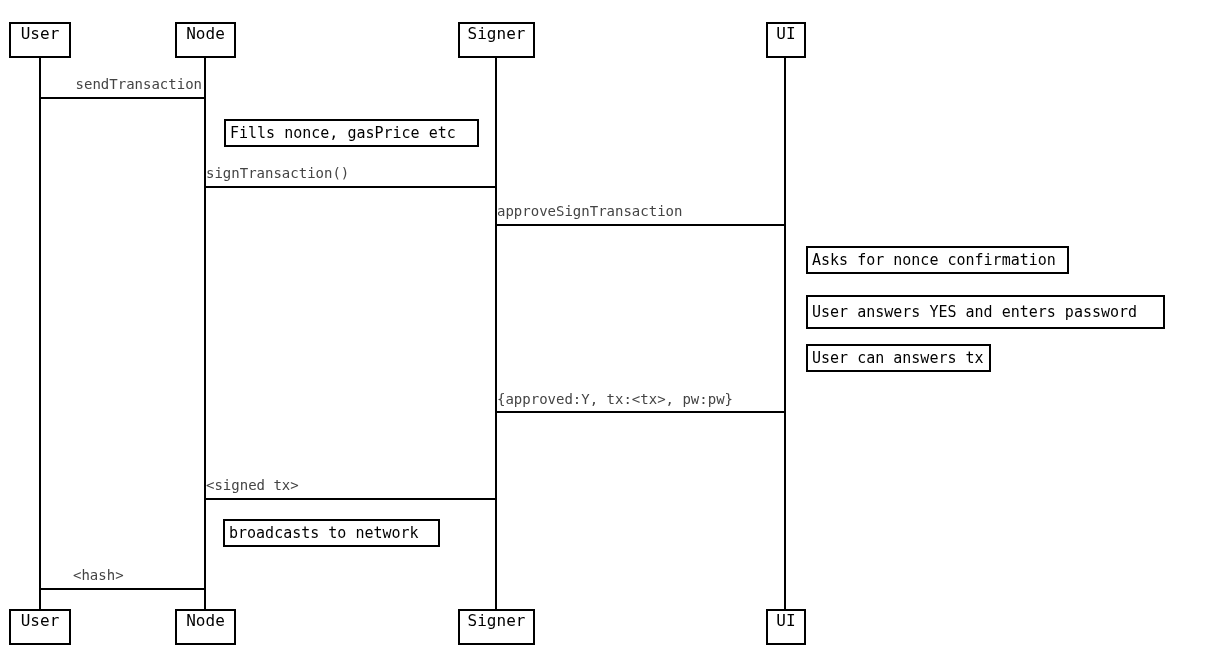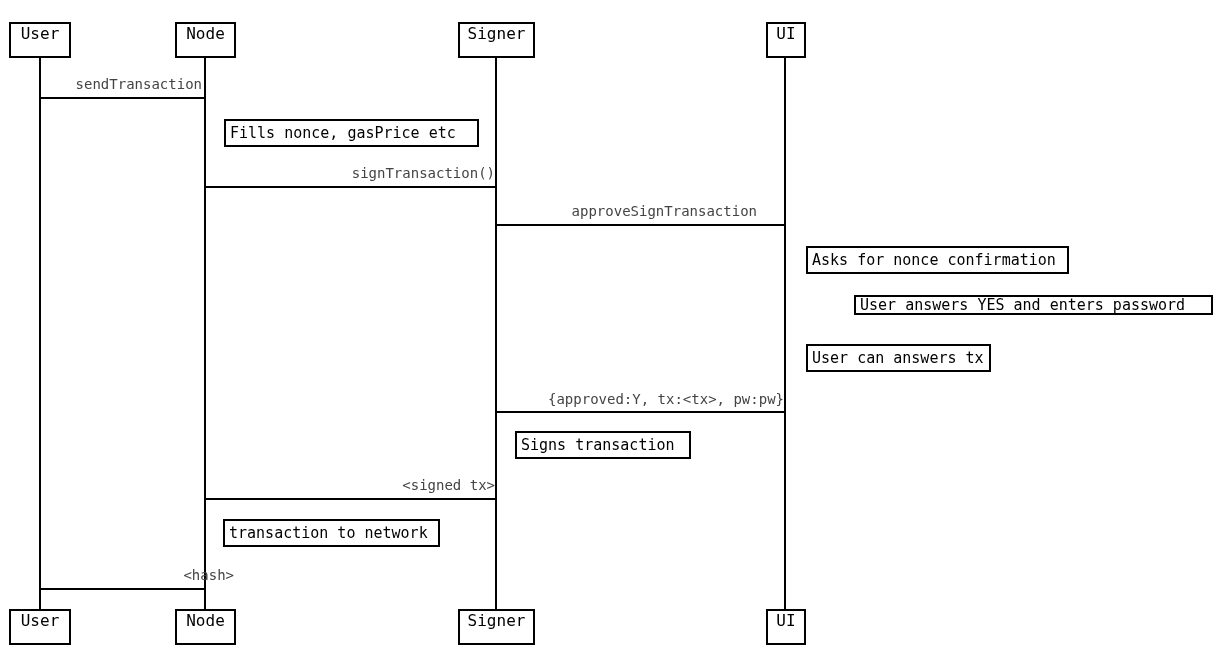--- a/index.html
+++ b/index.html
@@ -45,21 +45,21 @@
     position: absolute;
     height: 0;
     border-top: 2px solid #000000;
     z-index: 2;
   }
   .message-label {
     position: absolute;
     font-size: 14px;
     color: #444444;
     white-space: nowrap;
-    text-align: right;
+    text-align: left;
     z-index: 3;
   }
   .message-label.right {
     text-align: right;
   }
 
   
   .note {
     position: absolute;
     box-sizing: border-box;
@@ -132,26 +132,23 @@
 
   <div class="message" style="left:39px; top:588px; width:167px;"></div>
   <div class="message-label" style="left:41px; top:567px; width:161px;padding-left:32px;">&lt;hash&gt;</div>
 
   <div class="note" style="left:224px; top:119px; width:255px; height:28px;">
       <span>Fills nonce, gasPrice etc</span>
     </div>
   <div class="note" style="left:806px; top:246px; width:263px; height:28px;">
       <span>Asks for nonce confirmation</span>
     </div>
-  <div class="note" style="left:854px; top:295px; width:359px; height:20px;">
+  <div class="note" style="left:806px; top:295px; width:359px; height:34px;">
       <span>User answers YES and enters password</span>
     </div>
   <div class="note" style="left:806px; top:344px; width:185px; height:28px;">
       <span>User can answers tx</span>
     </div>
-  <div class="note" style="left:515px; top:431px; width:176px; height:28px;">
-      <span>Signs transaction</span>
-    </div>
   <div class="note" style="left:223px; top:519px; width:217px; height:28px;">
-      <span>transaction to network</span>
+      <span>broadcasts to network</span>
     </div>
 
 </div>
 
 </body></html>

